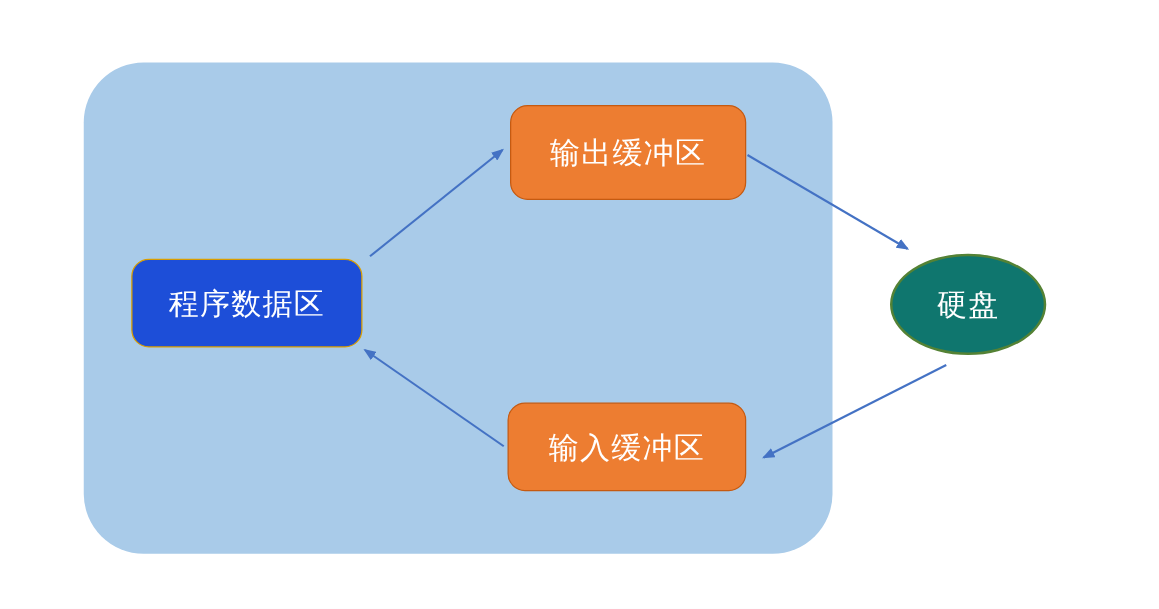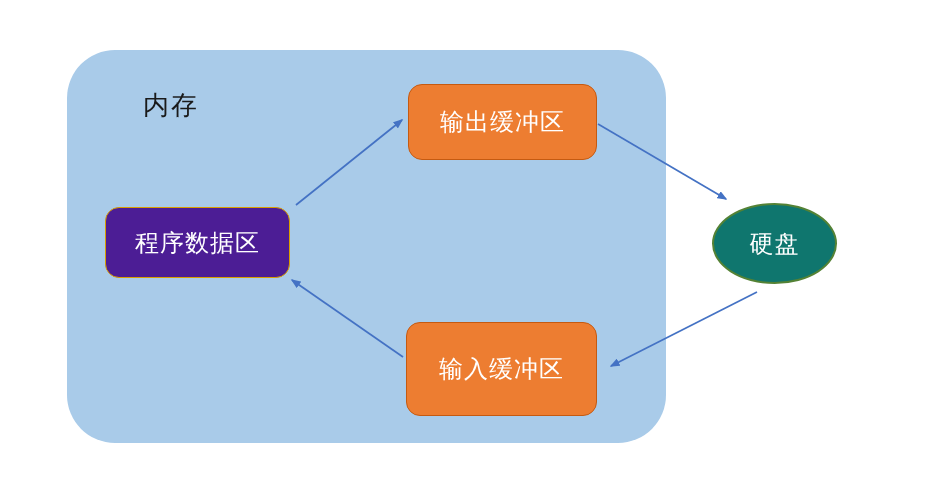--- a/index.html
+++ b/index.html
@@ -51,28 +51,28 @@
     width: 189px;
     height: 76px;
     background: #ED7D31;
     border: 1px solid #C55A11;
   }
   .node-program-data {
     left: 105px;
     top: 207px;
     width: 185px;
     height: 71px;
-    background: #4c1d95;
+    background: #1d4ed8;
     border: 1px solid #DA9E00;
   }
   .node-input-buffer {
     left: 406px;
     top: 322px;
     width: 191px;
-    height: 94px;
+    height: 71px;
     background: #ED7D31;
     border: 1px solid #C55A11;
   }
   .node-hard-disk {
     left: 712px;
     top: 203px;
     width: 125px;
     height: 81px;
     background: #0f766e;
     border: 2px solid #548235;
@@ -87,21 +87,20 @@
     pointer-events: none;
   }
 </style>
 </head>
 <body>
 
 <div class="canvas">
 
   <div class="memory-container"></div>
 
-  <div class="memory-label">内存</div>
 
   <svg class="edges-layer" width="927" height="487" viewBox="0 0 927 487" xmlns="http://www.w3.org/2000/svg">
     <defs>
       <marker id="arrowhead" markerWidth="10" markerHeight="8" refX="8.5" refY="4" orient="auto" markerUnits="userSpaceOnUse">
         <path d="M0,0 L10,4 L0,8 Z" fill="#4472C4"></path>
       </marker>
     </defs>
     <line x1="296" y1="205" x2="402" y2="120" stroke="#4472C4" stroke-width="1.7" marker-end="url(#arrowhead)"></line>
     <line x1="598" y1="124" x2="726" y2="199" stroke="#4472C4" stroke-width="1.7" marker-end="url(#arrowhead)"></line>
     <line x1="757" y1="292" x2="611" y2="366" stroke="#4472C4" stroke-width="1.7" marker-end="url(#arrowhead)"></line>

